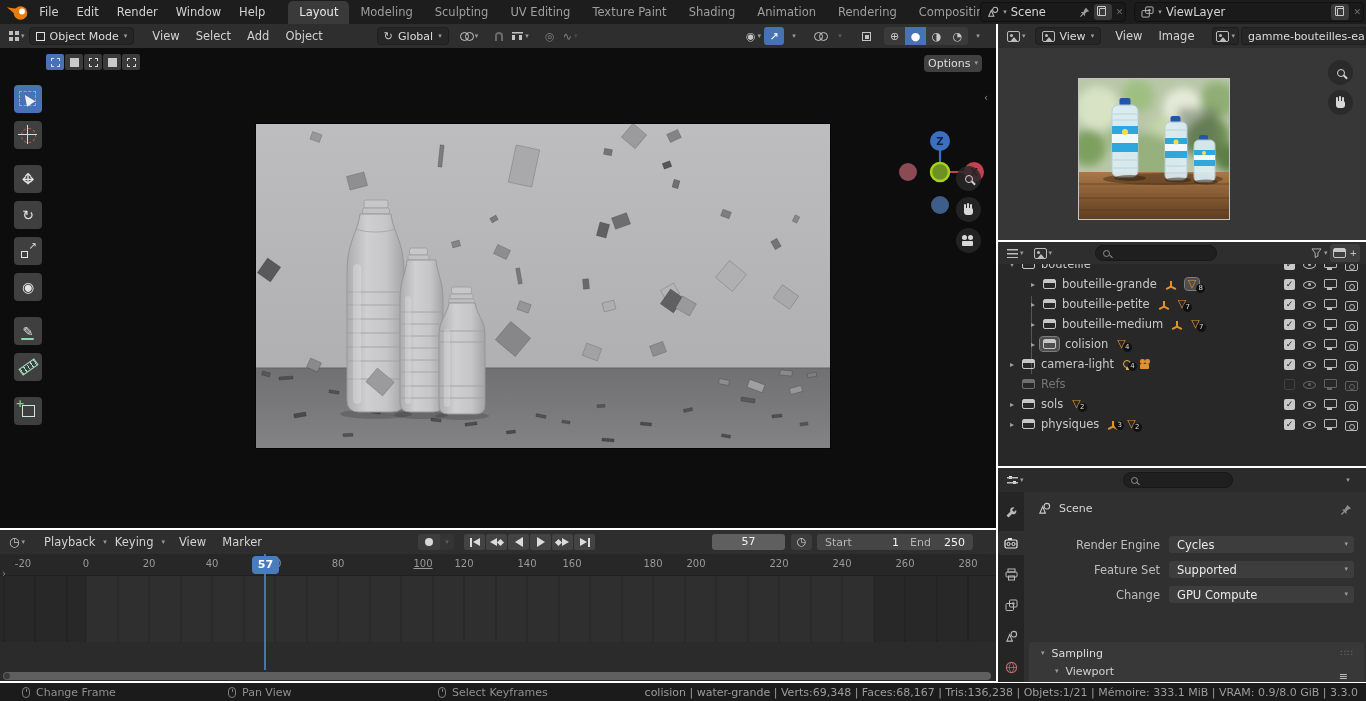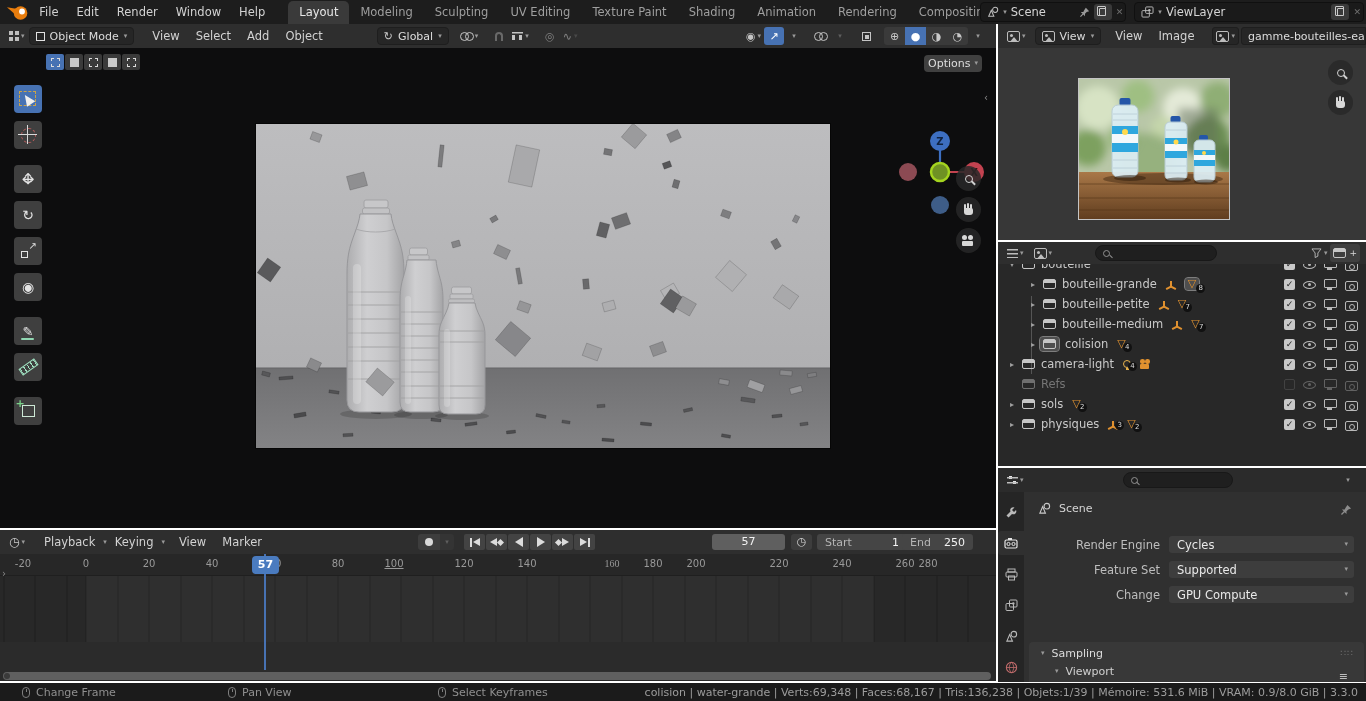--- a/index.html
+++ b/index.html
@@ -990,30 +990,30 @@
       <span class="l">End</span>
       <span class="v">250</span>
     </div>
     <div class="ruler" id="ruler">
         <span class="tick" style="left: 23px;">-20</span>
         <span class="tick" style="left: 86px;">0</span>
         <span class="tick" style="left: 149px;">20</span>
         <span class="tick" style="left: 212px;">40</span>
         <span class="tick" style="left: 275px;">60</span>
         <span class="tick" style="left: 338px;">80</span>
-        <span class="tick" style="left: 394px; text-decoration: underline;">100</span>
+        <span class="tick" style="left: 423px; text-decoration: underline;">100</span>
         <span class="tick" style="left: 464px;">120</span>
         <span class="tick" style="left: 527px;">140</span>
-        <span class="tick" style="left: 612px; font-family: Liberation Serif, serif;">160</span>
+        <span class="tick" style="left: 572px;">160</span>
         <span class="tick" style="left: 653px;">180</span>
         <span class="tick" style="left: 696px;">200</span>
         <span class="tick" style="left: 779px;">220</span>
         <span class="tick" style="left: 842px;">240</span>
         <span class="tick" style="left: 905px;">260</span>
-        <span class="tick" style="left: 928px;">280</span>
+        <span class="tick" style="left: 968px;">280</span>
       </div>
     <div class="tracks"></div>
     <div class="dimzone" style="left:0;width:86px"></div>
     <div class="dimzone" style="left:874px;right:0"></div>
     <div class="playline"></div>
     <div class="playchip">57</div>
     <div class="scroll"></div>
     <span class="abs edge-arrow" style="left:2px;top:38px">›</span>
   </div>
 
@@ -1023,16 +1023,16 @@
         <span>Change Frame</span>
       </span>
     <span class="hint" style="left:228px">
         <span class="mouse"></span>
         <span>Pan View</span>
       </span>
     <span class="hint" style="left:438px">
         <span class="mouse"></span>
         <span>Select Keyframes</span>
       </span>
-    <span class="stats">colision | water-grande | Verts:69,348 | Faces:68,167 | Tris:136,238 | Objets:1/39 | Mémoire: 531.6 MiB | VRAM: 0.9/8.0 GiB | 3.3.0</span>
+    <span class="stats">colision | water-grande | Verts:69,348 | Faces:68,167 | Tris:136,238 | Objets:1/21 | Mémoire: 333.1 MiB | VRAM: 0.9/8.0 GiB | 3.3.0</span>
   </div>
 
 </div>
 
 </body></html>

